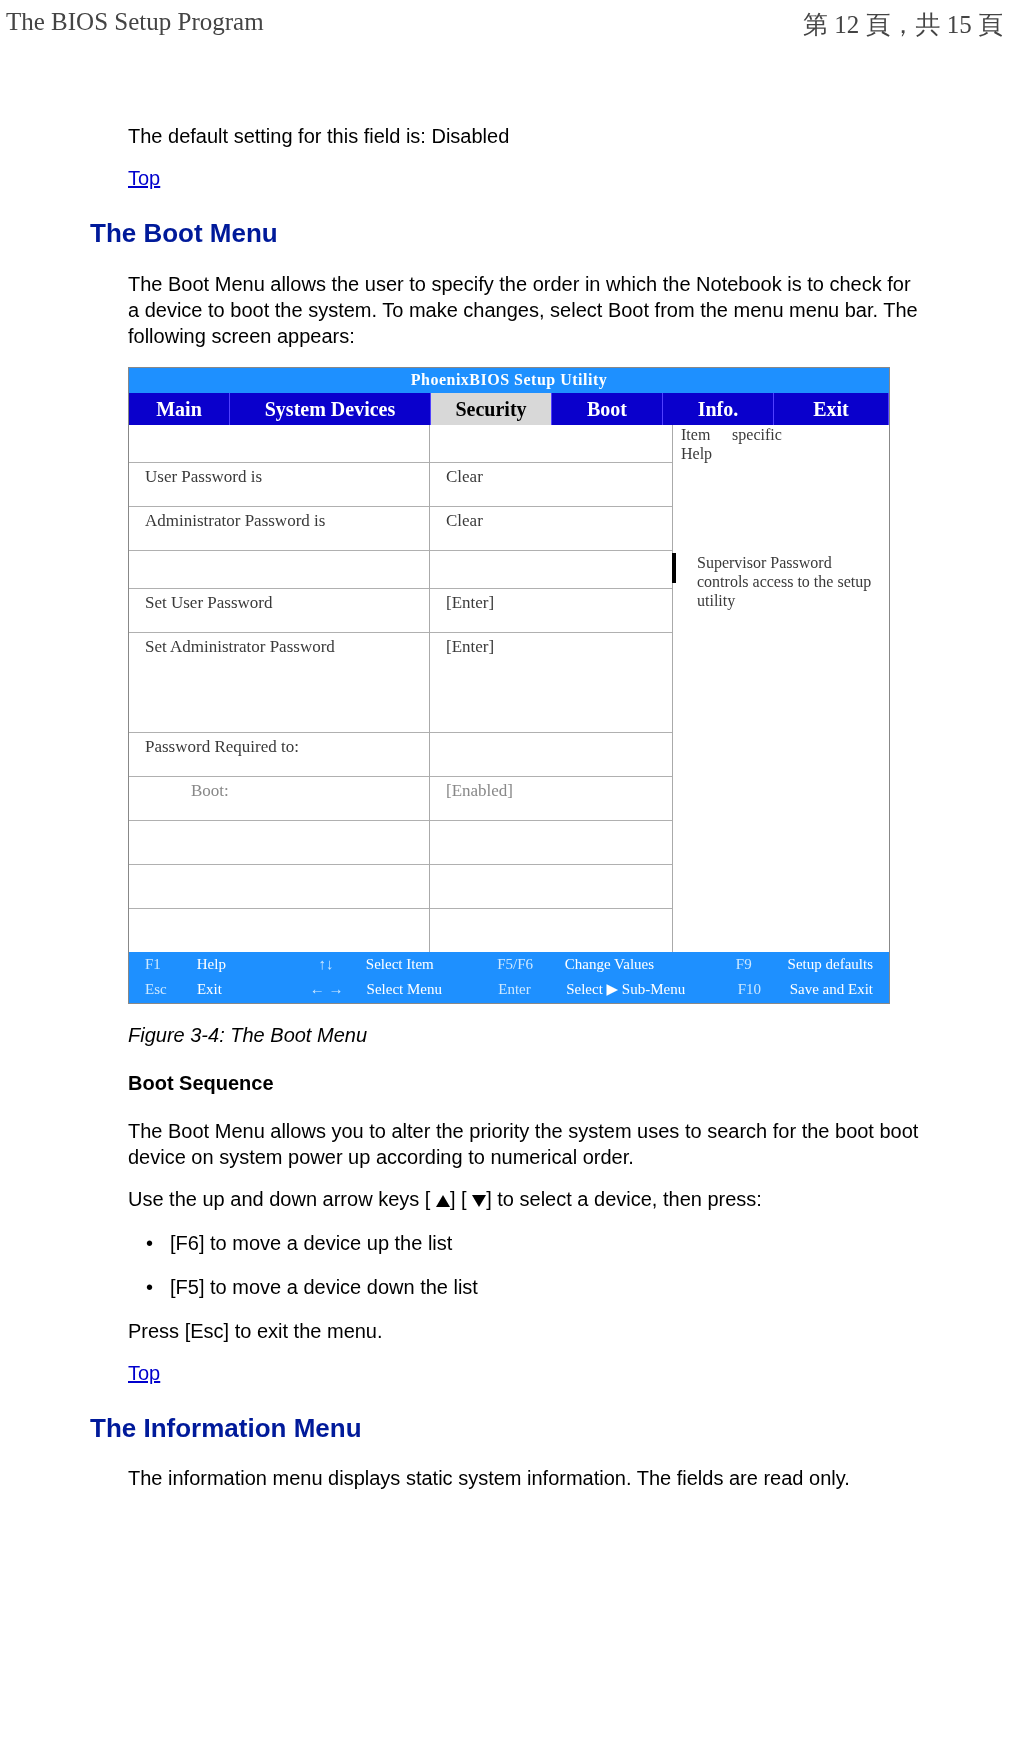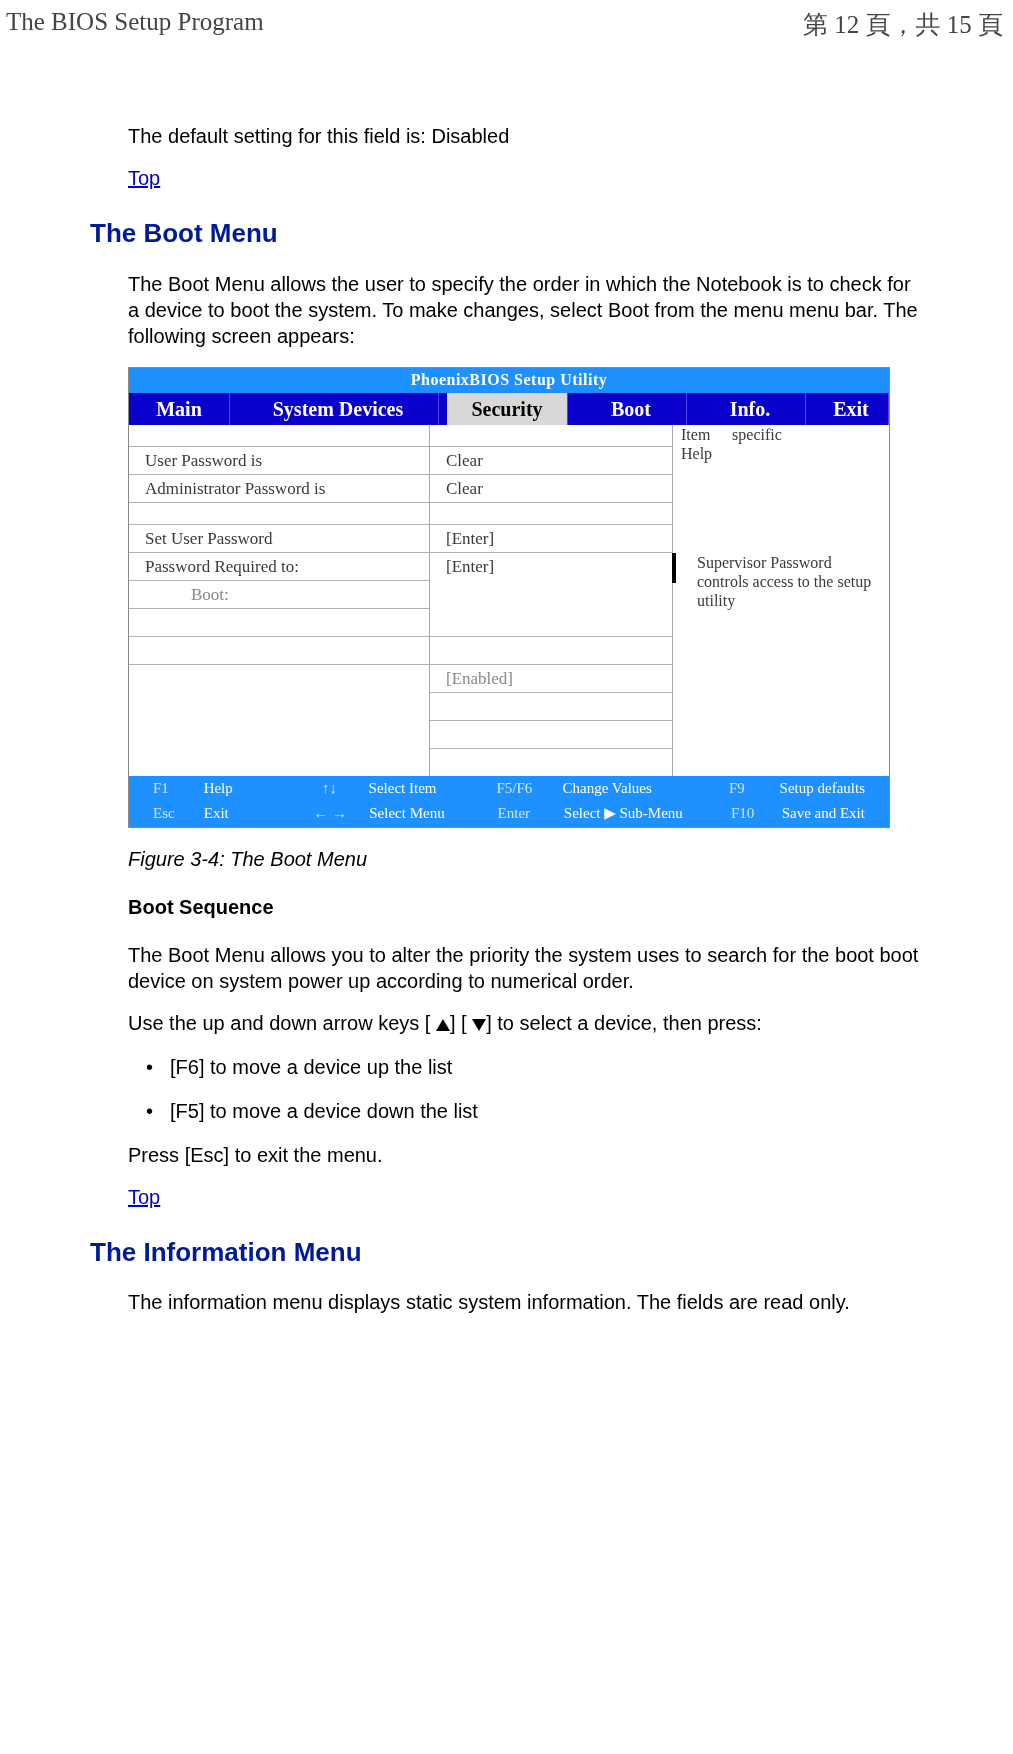--- a/index.html
+++ b/index.html
@@ -106,21 +106,20 @@
     padding: 2px 0;
     font-size: 16px;
     letter-spacing: 0.5px;
   }
   .bios-menubar {
     display: flex;
     background: #0a00cc;
     color: #fff;
     font-weight: bold;
     font-size: 20px;
-    gap: 8px;
   }
   .bios-menubar > div {
     padding: 3px 0;
     text-align: center;
     border-right: 1px solid #5040ff;
   }
   .bm-main { width: 100px; }
   .bm-sys  { width: 200px; }
   .bm-sec  { width: 120px; background: #d8d8d8; color: #000; padding: 3px 4px; }
   .bm-boot { width: 110px; }
@@ -128,36 +127,36 @@
   .bm-exit { flex: 1; border-right: none; }
   .bios-body {
     display: flex;
   }
   .bios-left { width: 300px; }
   .bios-mid  { width: 242px; border-left: 1px solid #aaa; border-right: 1px solid #aaa; }
   .bios-right{ flex: 1; padding: 0 8px; font-size: 16px; line-height: 1.2; }
   .bios-row {
     border-bottom: 1px solid #b0b0b0;
     height: 24px;
-    padding: 3px 8px 0 16px;
+    padding: 3px 8px 16px 16px;
     overflow: hidden;
   }
   .bios-row.tall { height: 80px; }
   .bios-row.short { height: 18px; }
   .bios-row.sub { padding-left: 62px; color: #888; }
   .bios-footer {
     display: flex;
     flex-direction: column;
   }
   .bios-frow {
     background: #1e90ff;
     color: #fff;
     font-size: 15px;
     display: flex;
-    padding: 3px 18px;
+    padding: 3px 10px;
   }
   .bios-frow > div { padding: 0 6px; white-space: nowrap; }
   .fk { width: 40px; color: #cde8ff; }
   .flab { width: 90px; }
   .farrows { width: 56px; text-align: center; color: #cde8ff; }
   .flab2 { width: 120px; }
   .fk2 { width: 56px; color: #cde8ff; }
   .flab3 { width: 160px; }
   .fk3 { width: 40px; color: #cde8ff; }
   .flab4 { flex: 1; }
@@ -193,20 +192,21 @@
         <div class="bm-info">Info.</div>
         <div class="bm-exit">Exit</div>
       </div>
       <div class="bios-body">
         <div class="bios-left">
           <div class="bios-row short"></div>
           <div class="bios-row">User Password is</div>
           <div class="bios-row">Administrator Password is</div>
           <div class="bios-row short"></div>
           <div class="bios-row">Set User Password</div>
+          <div class="bios-row tall">Set Administrator Password</div>
           <div class="bios-row">Password Required to:</div>
           <div class="bios-row sub">Boot:</div>
           <div class="bios-row"></div>
           <div class="bios-row"></div>
           <div class="bios-row" style="border-bottom:none"></div>
         </div>
         <div class="bios-mid">
           <div class="bios-row short"></div>
           <div class="bios-row">Clear</div>
           <div class="bios-row">Clear</div>

